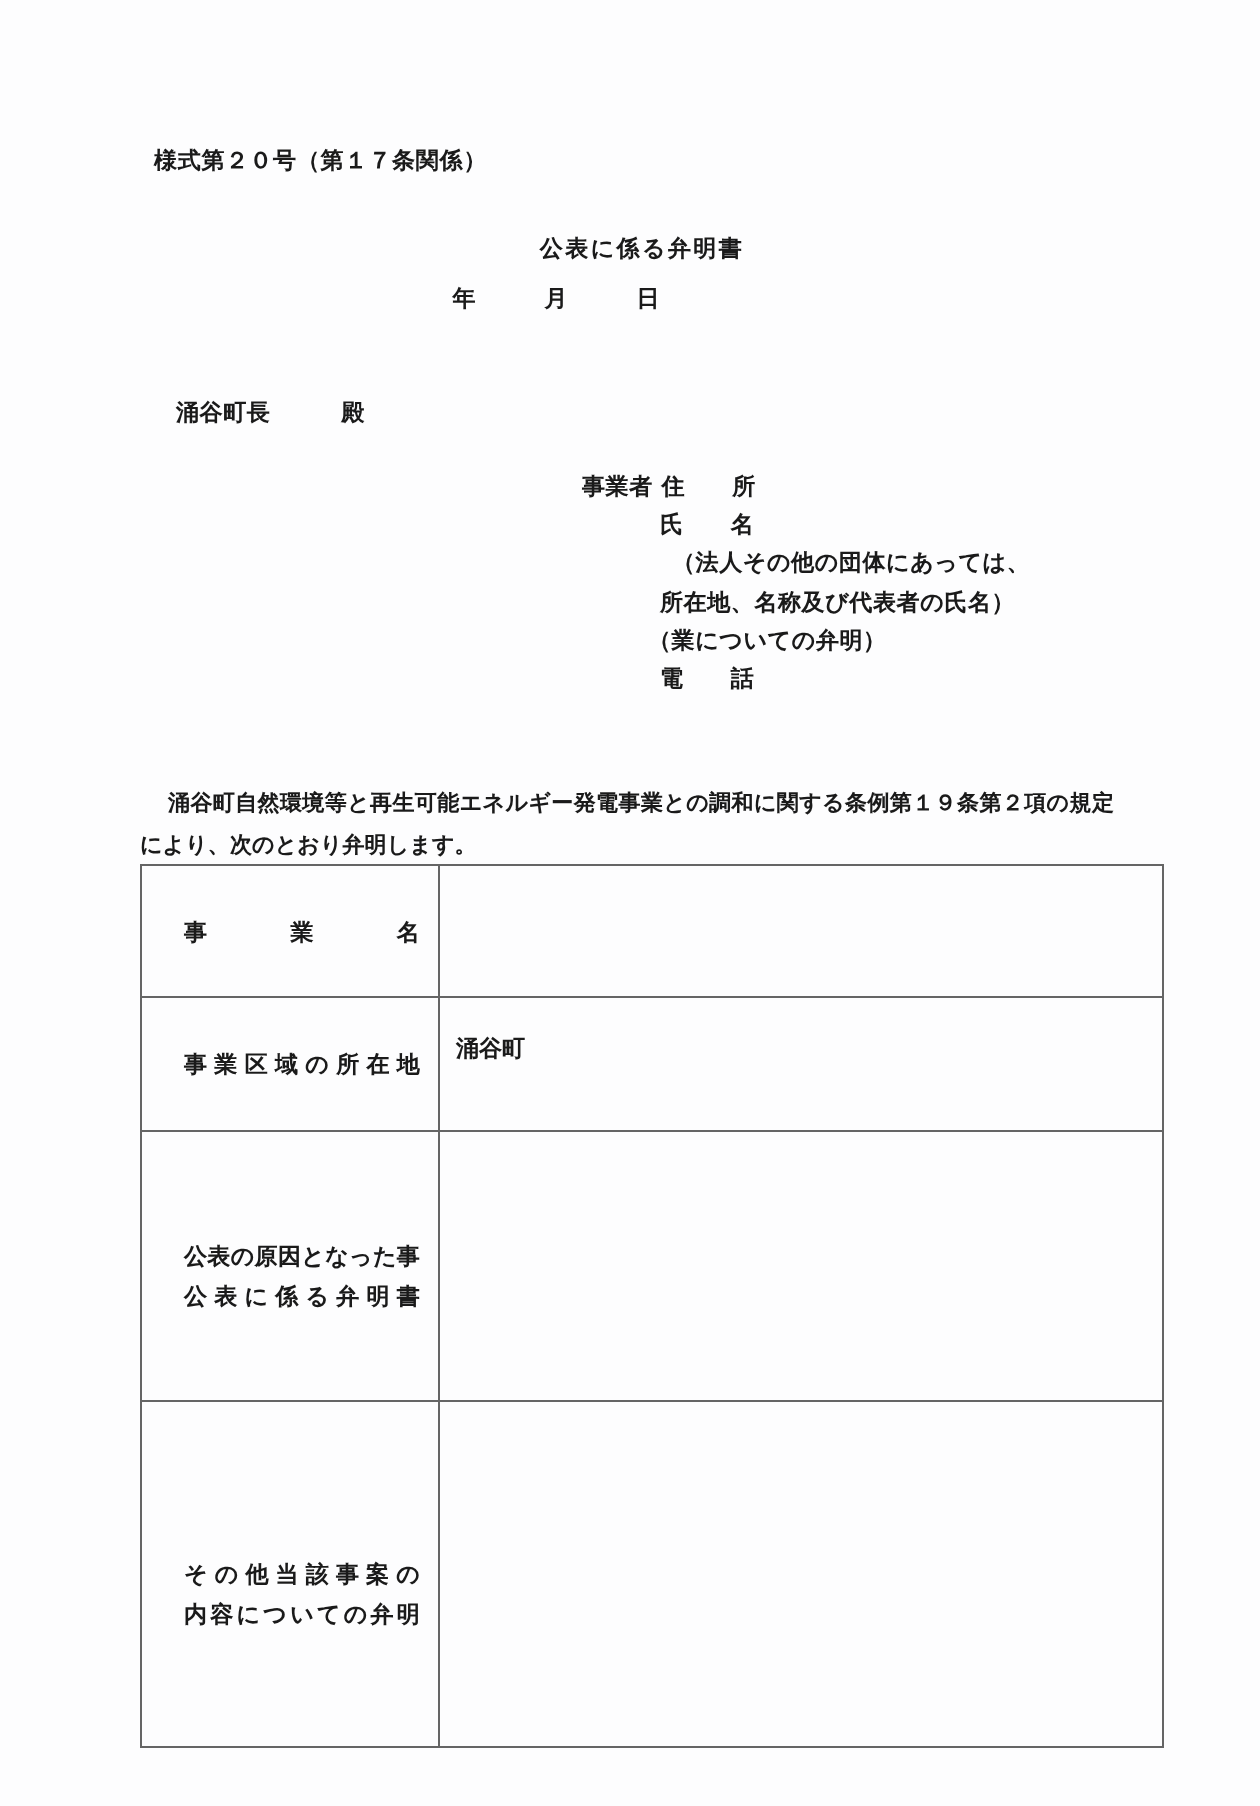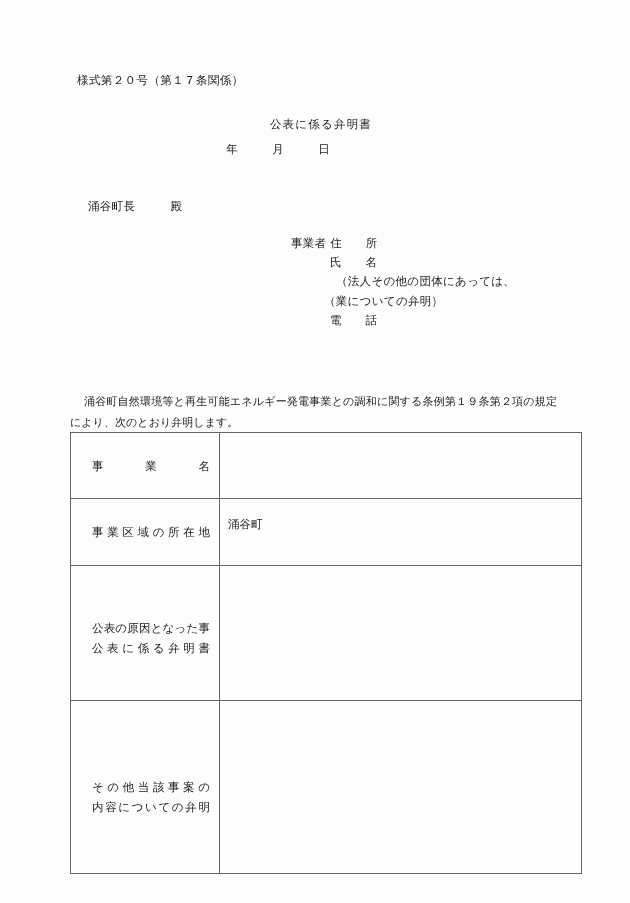--- a/index.html
+++ b/index.html
@@ -15,20 +15,21 @@
     color: #1a1a1a;
     background: #fdfdfe;
     overflow: hidden;
   }
   .page {
     position: absolute;
     left: 0; top: 0;
     width: 630px;
     height: 903px;
     background: #fdfdfe;
+    font-weight: bold;
   }
 
   
   .form-no {
     position: absolute;
     left: 77px;
     top: 73px;
     font-size: 11.5px;
     letter-spacing: 0.4px;
     white-space: pre;
@@ -164,20 +165,21 @@
   <div class="doc-title">公表に係る弁明書</div>
 
   <div class="date-line">年　　　月　　　日</div>
 
   <div class="addressee">涌谷町長　　　殿</div>
 
   <div class="applicant">
     <div class="row">事業者 住　　所</div>
     <div class="row indent">氏　　名</div>
     <div class="row indent2">（法人その他の団体にあっては、</div>
+    <div class="row indent">所在地、名称及び代表者の氏名）</div>
     <div class="row indent3">（業についての弁明）</div>
     <div class="row indent">電　　話</div>
   </div>
 
   <div class="body-para">涌谷町自然環境等と再生可能エネルギー発電事業との調和に関する条例第１９条第２項の規定により、次のとおり弁明します。</div>
 
   <table class="form-table">
     <tbody>
       <tr class="r-name">
         <td class="label">

